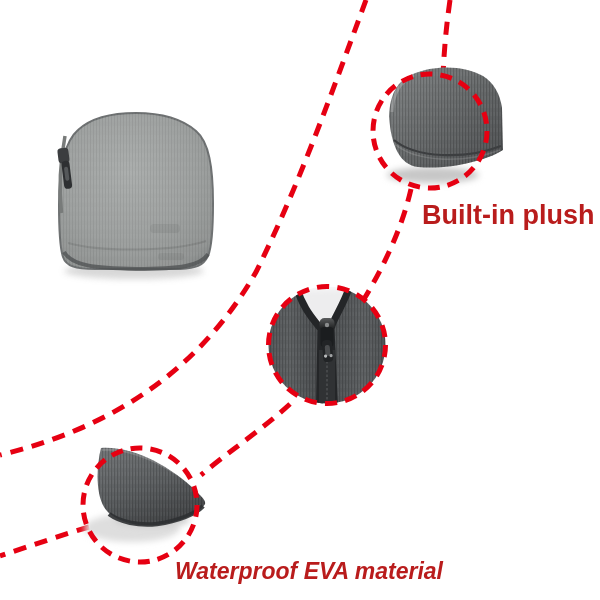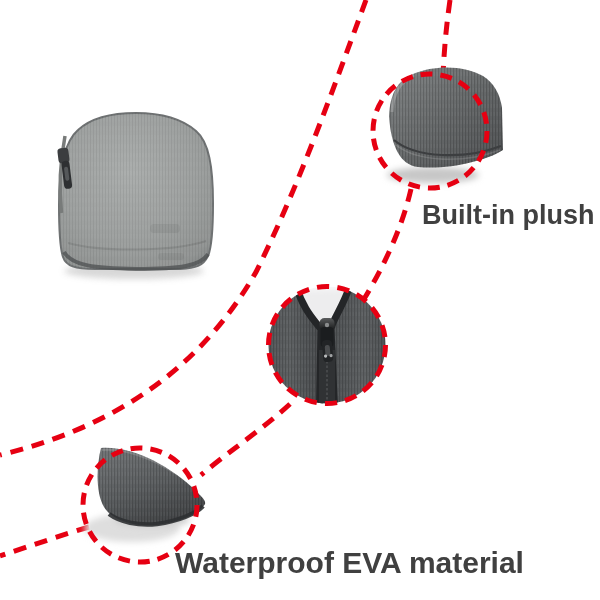--- a/index.html
+++ b/index.html
@@ -2,26 +2,26 @@
 <html><head>
 <meta charset="utf-8">
 <style>
   html,body{margin:0;padding:0;background:#fff;}
   .stage{
     position:relative;width:600px;height:600px;background:#ffffff;overflow:hidden;
     font-family:"Liberation Sans","DejaVu Sans",sans-serif;
   }
   .stage svg{position:absolute;left:0;top:0;}
   .callout-label{
-    position:absolute;font-weight:bold;color:#404040;line-height:1.05;white-space:nowrap;
+    position:absolute;font-weight:bold;color:#b91c1c;line-height:1.05;white-space:nowrap;
     letter-spacing:0px;
   }
   .label-plush{left:422px;top:201px;font-size:27px;}
   .label-zipper{left:335px;top:414px;font-size:28px;}
-  .label-eva{left:175px;top:547px;font-size:30px;}
+  .label-eva{left:175px;top:559px;font-size:23px;font-style:italic;}
 </style>
 </head>
 <body>
 
 <div class="stage">
 
 <svg width="600" height="600" viewBox="0 0 600 600">
   <defs>
     <radialGradient id="caseGrad" cx="0.45" cy="0.38" r="0.8">
       <stop offset="0%" stop-color="#aaadac"></stop>

